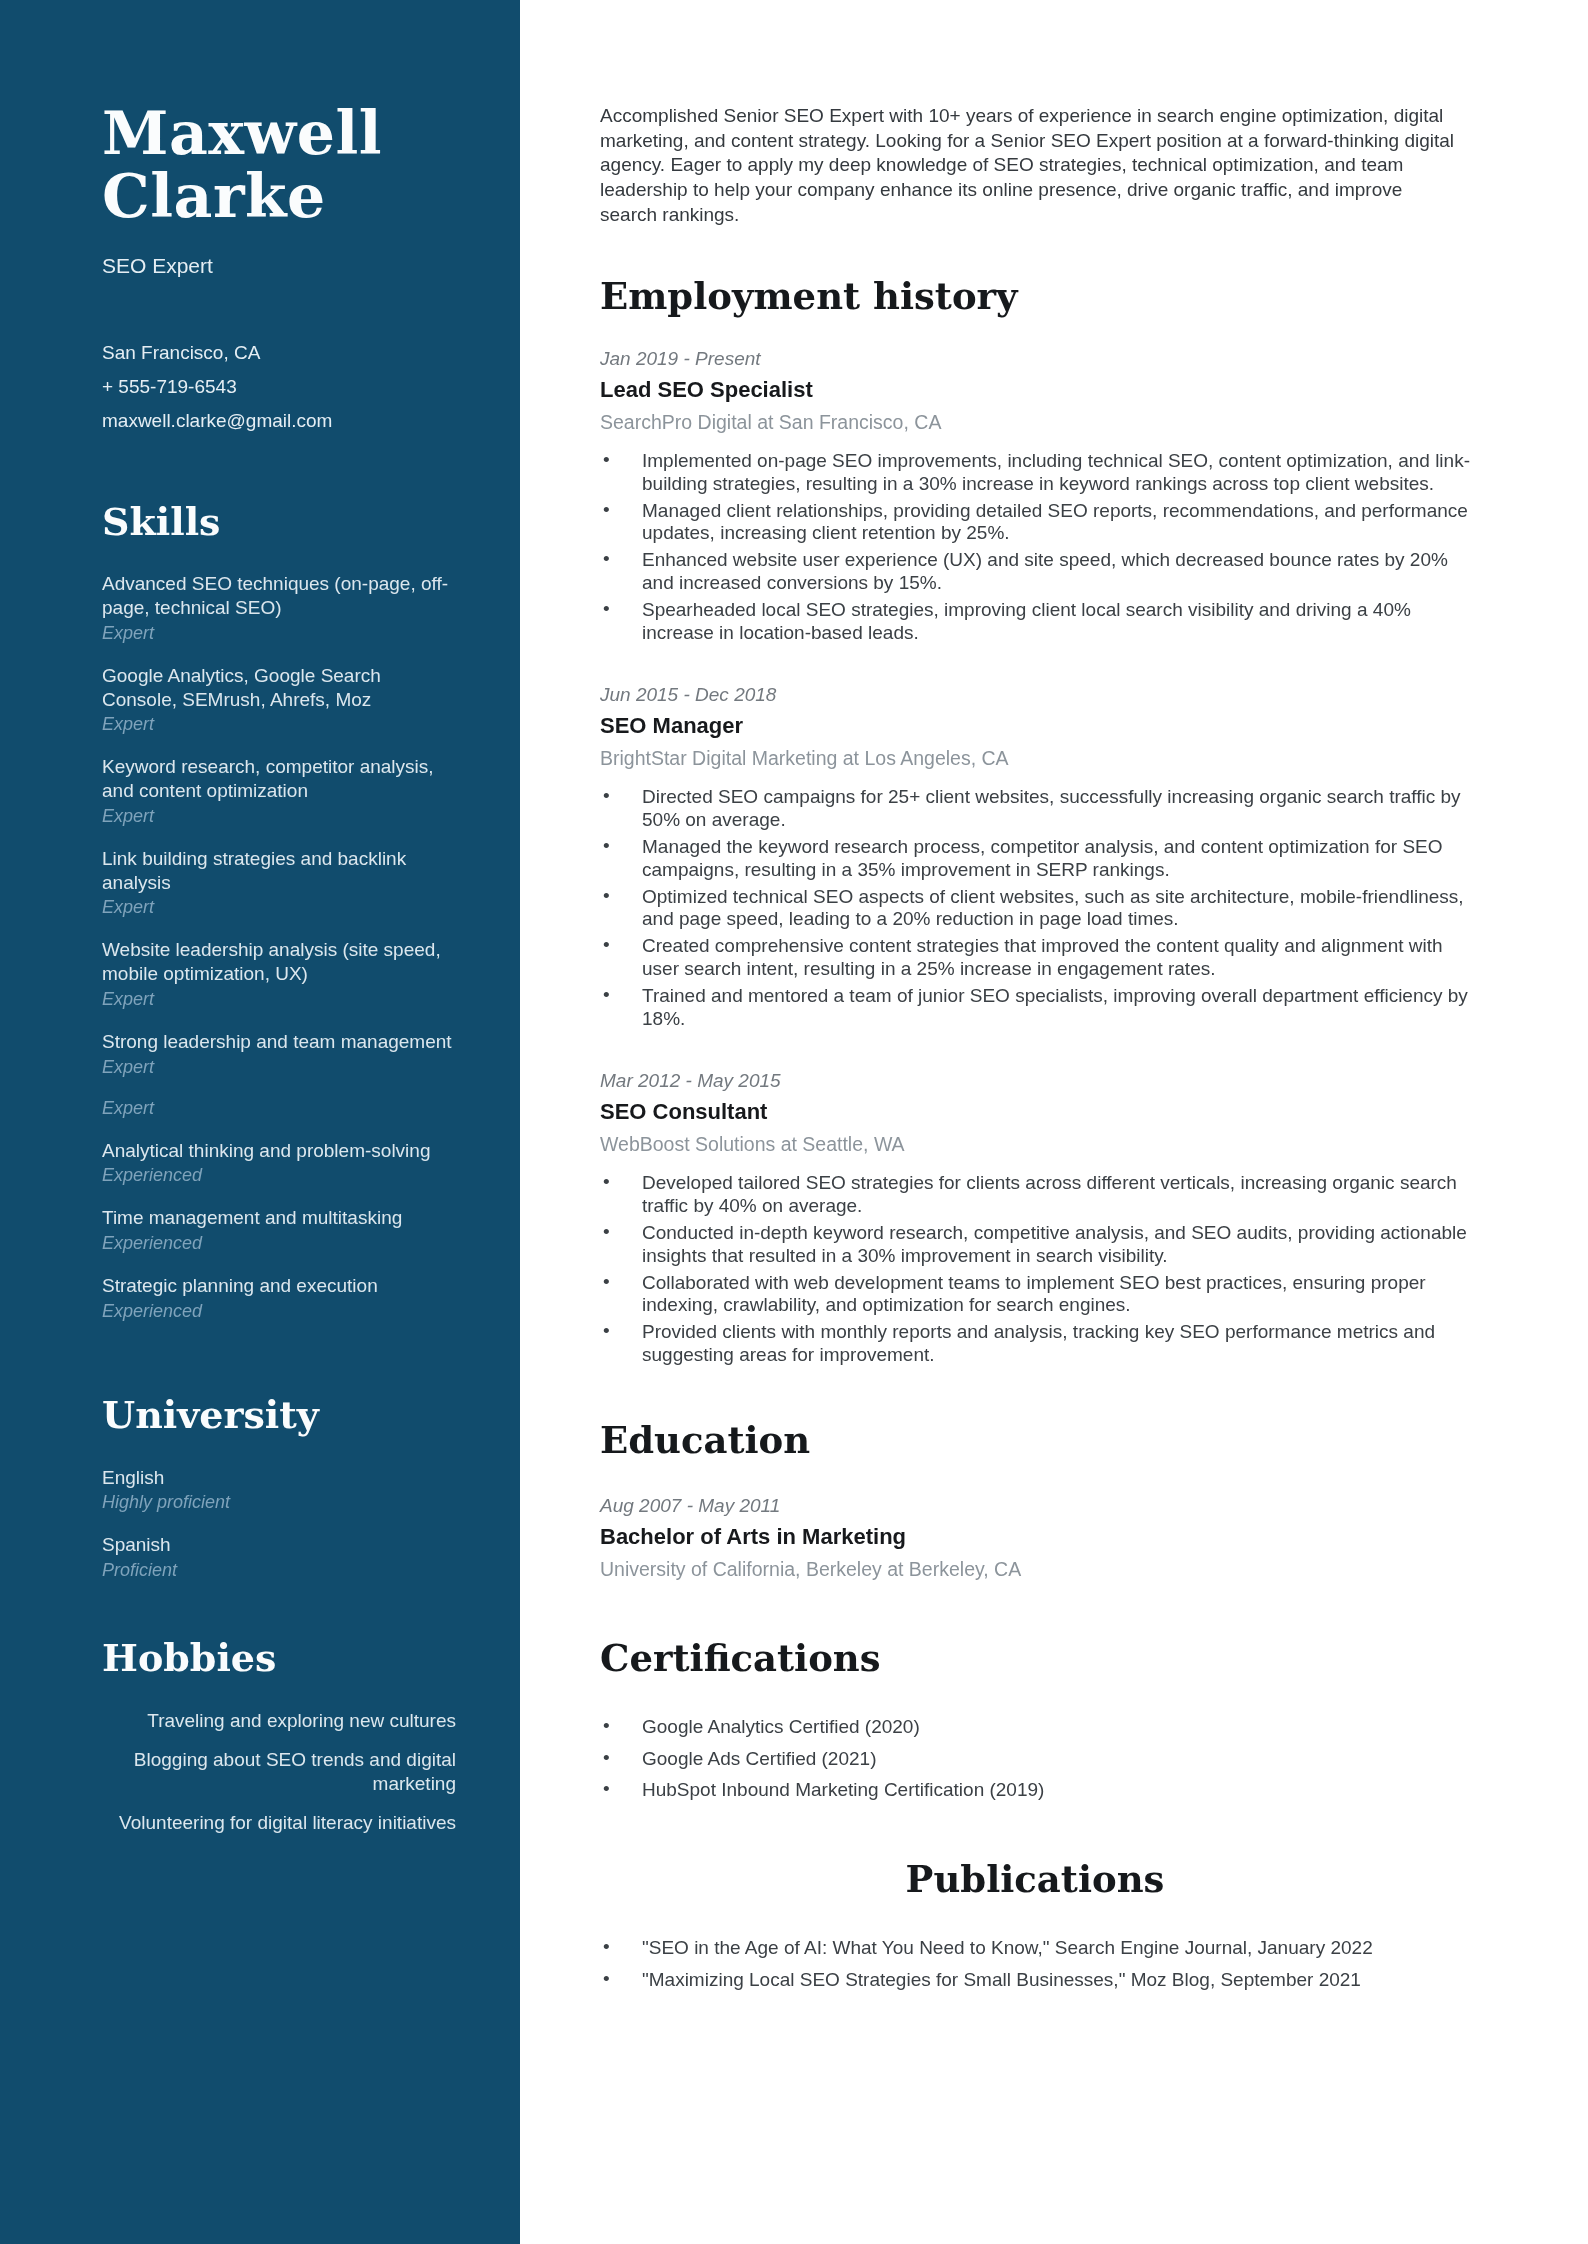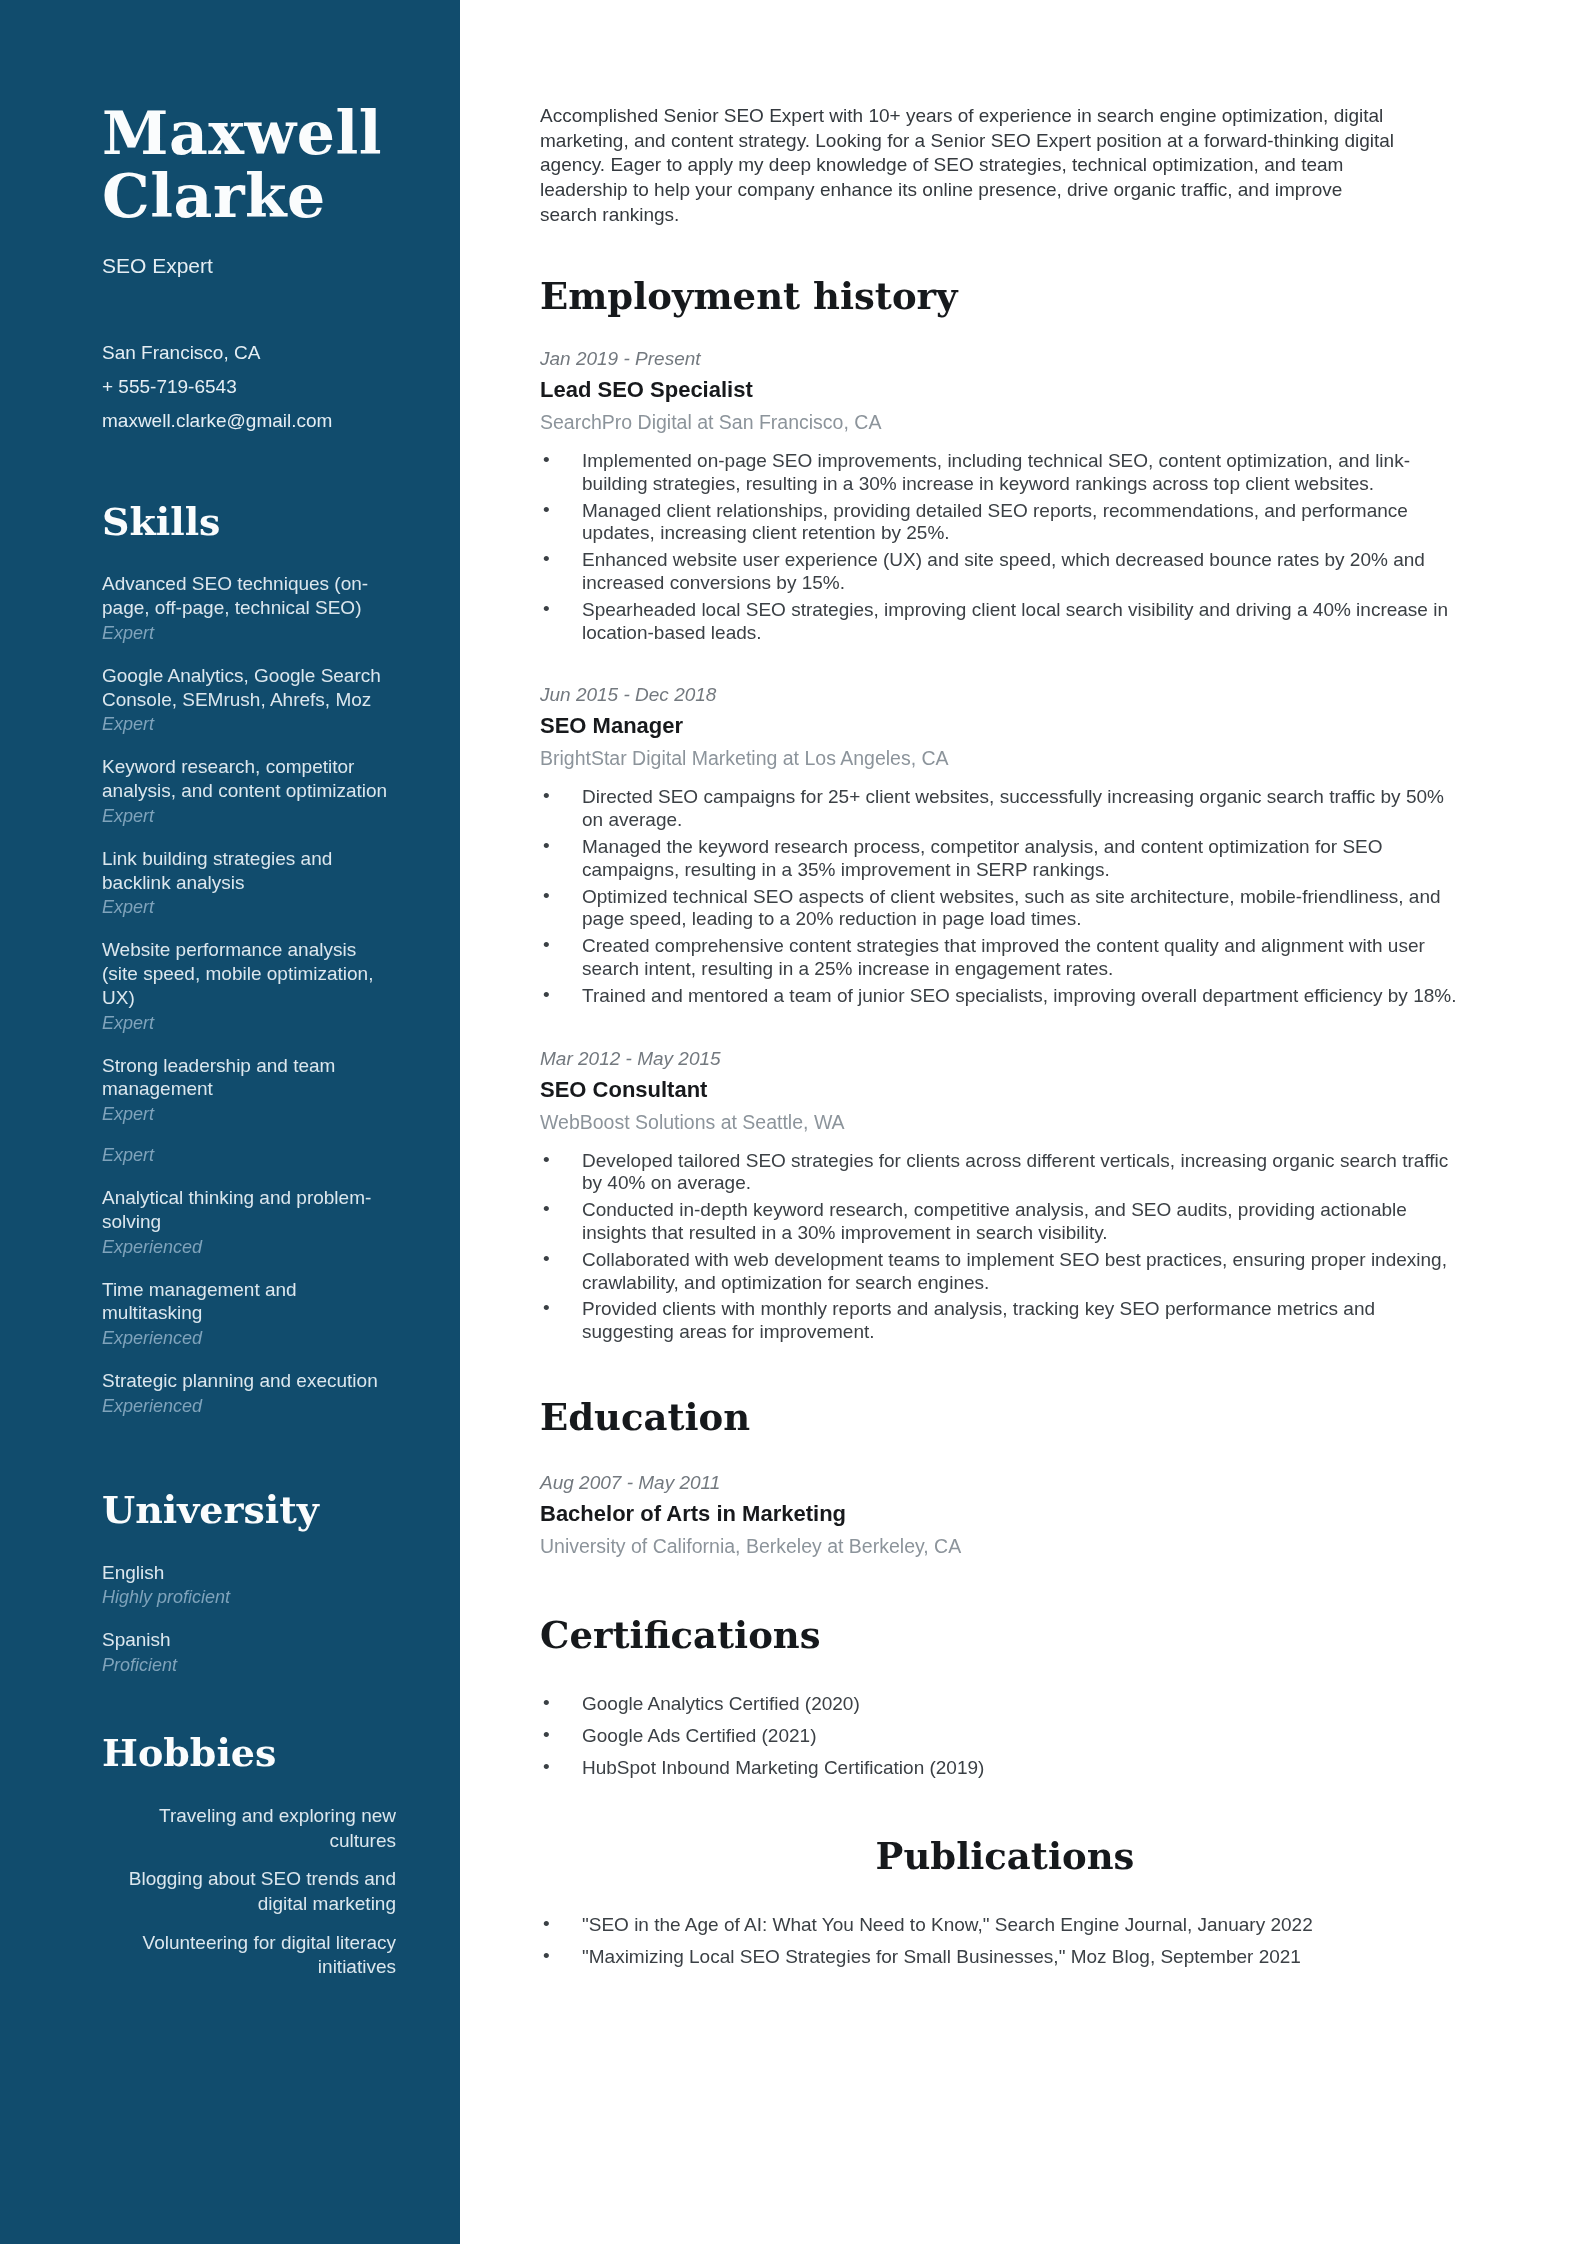--- a/index.html
+++ b/index.html
@@ -6,21 +6,21 @@
   .page {
     width:1588px; height:2244px;
     display:flex;
     background:#ffffff;
     font-family:"Liberation Sans", sans-serif;
     overflow:hidden;
   }
 
   
   .sidebar {
-    width:460px; flex-shrink:0; box-sizing:border-box;
+    width:520px; flex-shrink:0; box-sizing:border-box;
     background:#114C6D;
     color:#DDE8EF;
     padding:102px 64px 60px 102px;
   }
   .name {
     font-family:"DejaVu Serif", serif; font-weight:700;
     color:#FAFCFD; font-size:60px; line-height:1.05;
     margin:0 0 26px 0; letter-spacing:0.5px;
   }
   .name span { display:block; }
@@ -102,21 +102,21 @@
       </div>
       <div class="skill">
         <div class="skill-name">Keyword research, competitor analysis, and content optimization</div>
         <div class="skill-level">Expert</div>
       </div>
       <div class="skill">
         <div class="skill-name">Link building strategies and backlink analysis</div>
         <div class="skill-level">Expert</div>
       </div>
       <div class="skill">
-        <div class="skill-name">Website performance analysis (site speed, mobile optimization, UX)</div>
+        <div class="skill-name">Website leadership analysis (site speed, mobile optimization, UX)</div>
         <div class="skill-level">Expert</div>
       </div>
       <div class="skill">
         <div class="skill-name">Strong leadership and team management</div>
         <div class="skill-level">Expert</div>
       </div>
       <div class="skill">
         <div class="skill-level">Expert</div>
       </div>
       <div class="skill">

